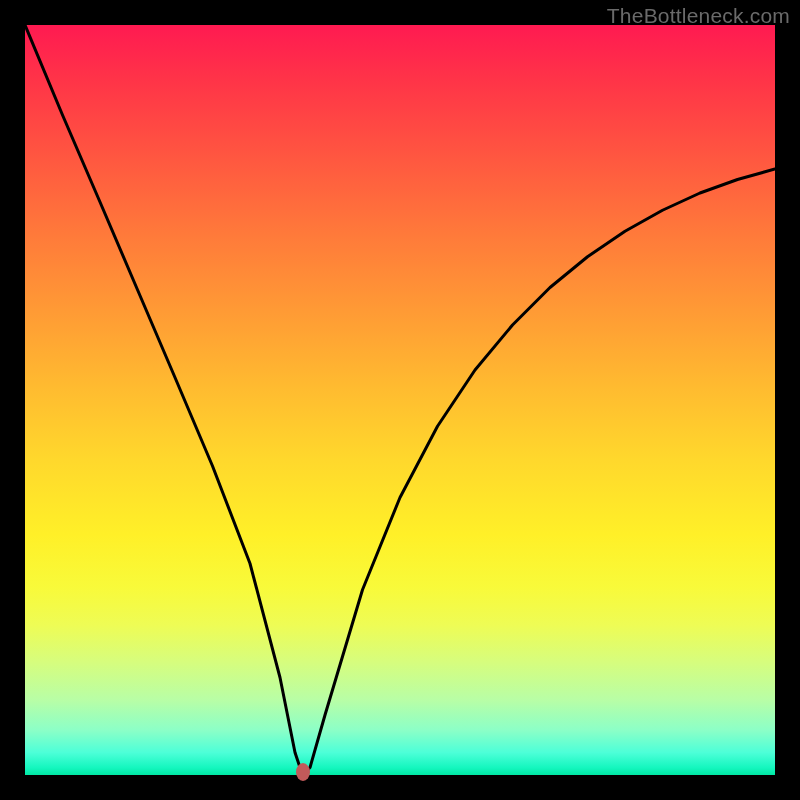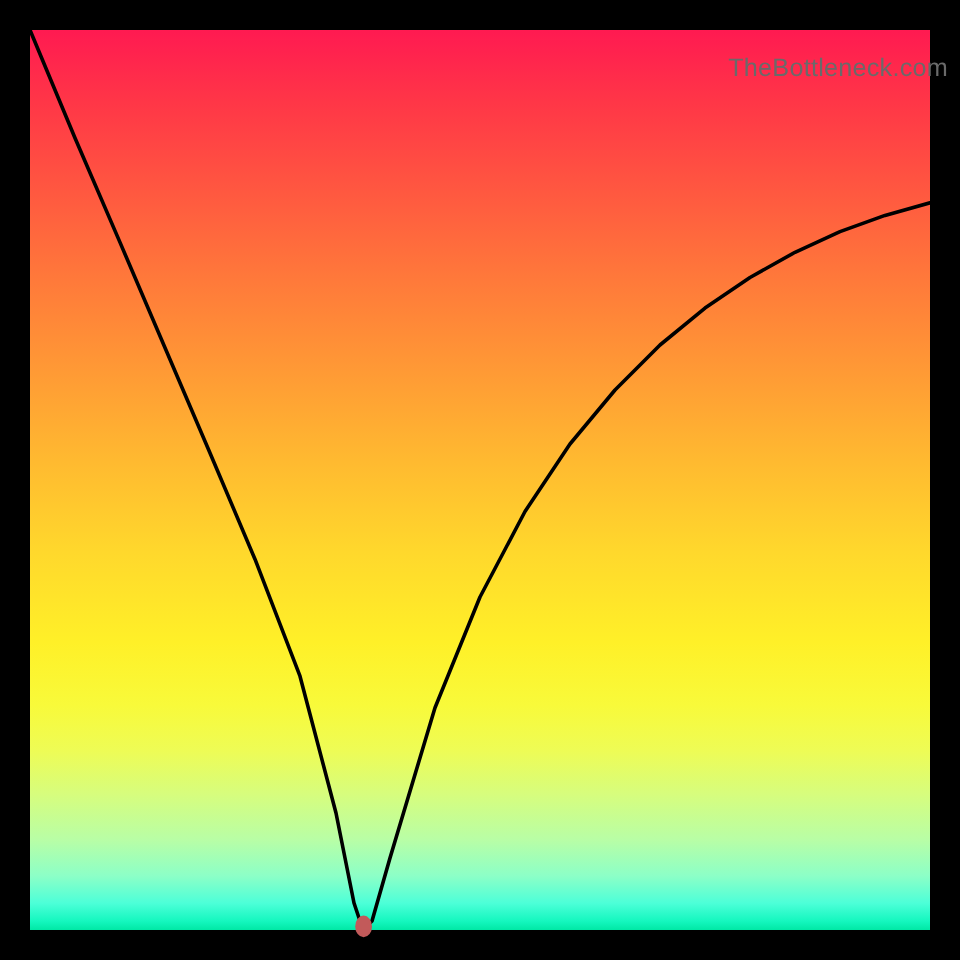--- a/index.html
+++ b/index.html
@@ -18,21 +18,20 @@
   }
   .watermark {
     position: absolute;
     top: 4px;
     right: 10px;
     color: #6a6a6a;
     font-size: 21px;
     font-weight: 400;
     letter-spacing: 0.2px;
     z-index: 5;
-    margin-top: 41px;
   }
   .plot-outer {
     position: absolute;
     left: 25px;
     top: 25px;
     width: 750px;
     height: 750px;
   }
   .plot-area {
     position: absolute;

